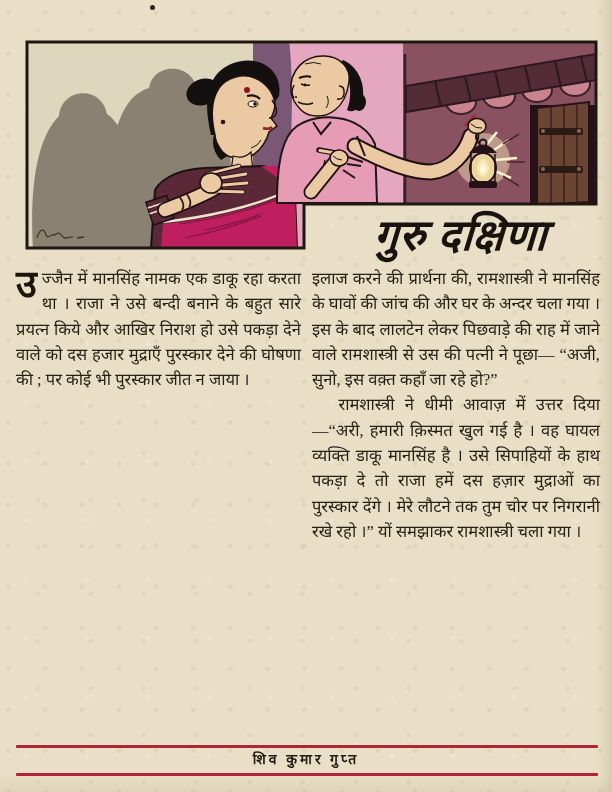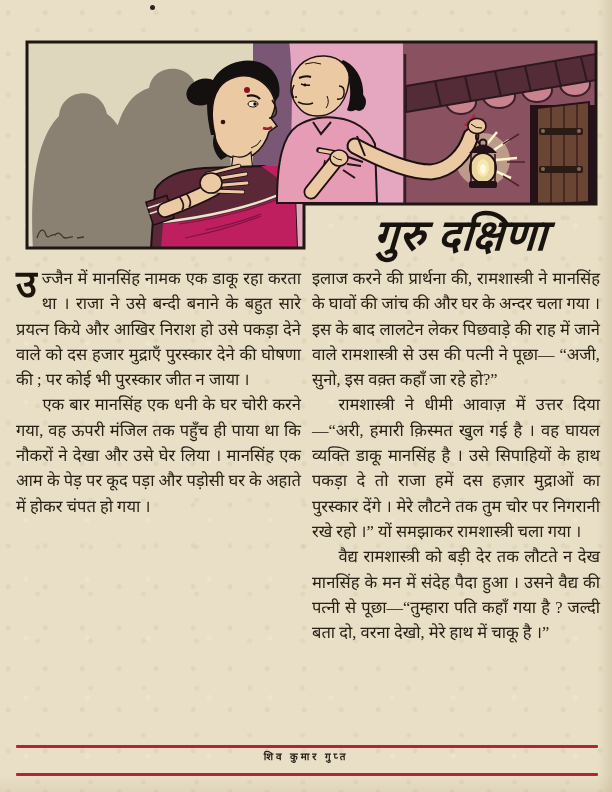--- a/index.html
+++ b/index.html
@@ -36,21 +36,21 @@
   .col p.indent{text-indent:1.6em;}
   .dropcap{
     float:left;font-size:38px;line-height:30px;font-weight:bold;
     margin:3px 5px 0 0;color:#1c150d;
   }
   .footer-rule{position:absolute;left:16px;width:582px;height:3px;background:#b32437;border-radius:1px;}
   .rule-top{top:745px;}
   .rule-bottom{top:773px;}
   .footer-author{
     position:absolute;left:0;top:749px;width:612px;
-    text-align:center;font-size:10px;font-weight:bold;
+    text-align:center;font-size:14px;font-weight:bold;
     letter-spacing:3px;color:#241d13;
   }
 </style>
 </head>
 <body>
 
 <div class="speck"></div>
 
 <div class="panel">
   <svg width="573" height="210" viewBox="0 0 573 210">
@@ -223,24 +223,22 @@
       </g>
     </g>
     <path d="M2,2 H571 V164 H279 V208 H2 Z" fill="none" stroke="#1f1812" stroke-width="3"></path>
   </svg>
 </div>
 
 <div class="title">गुरु दक्षिणा</div>
 
 <div class="col col-left">
   <p><span class="dropcap">उ</span><span>ज्जैन में मानसिंह नामक एक डाकू रहा करता था ।  राजा ने उसे बन्दी बनाने के बहुत सारे प्रयत्न किये और आखिर निराश हो उसे पकड़ा देने वाले को दस हजार मुद्राएँ पुरस्कार देने की घोषणा की ;  पर कोई भी पुरस्कार जीत न जाया ।</span></p>
-  <p class="indent">एक बार मानसिंह एक धनी के घर चोरी करने गया,  वह ऊपरी मंजिल तक पहुँच ही पाया था कि नौकरों ने देखा और उसे घेर लिया ।  मानसिंह एक आम के पेड़ पर कूद पड़ा और पड़ोसी घर के अहाते में होकर चंपत हो गया ।</p>
 </div>
 
 <div class="col col-right">
   <p>इलाज करने की प्रार्थना की, रामशास्त्री ने मानसिंह के घावों की जांच की और घर के अन्दर चला गया ।  इस के बाद लालटेन लेकर पिछवाड़े की राह में जाने वाले रामशास्त्री से उस की पत्नी ने पूछा— “अजी, सुनो, इस वक़्त कहाँ जा रहे हो?”</p>
   <p class="indent">रामशास्त्री ने धीमी आवाज़ में उत्तर दिया—“अरी, हमारी क़िस्मत खुल गई है ।  वह घायल व्यक्ति डाकू मानसिंह है ।  उसे सिपाहियों के हाथ पकड़ा दे तो राजा हमें दस हज़ार मुद्राओं का पुरस्कार देंगे ।  मेरे लौटने तक तुम चोर पर निगरानी रखे रहो ।”  यों समझाकर रामशास्त्री चला गया ।</p>
-  <p class="indent">वैद्य रामशास्त्री को बड़ी देर तक लौटते न देख मानसिंह के मन में संदेह पैदा हुआ ।  उसने वैद्य की पत्नी से पूछा—“तुम्हारा पति कहाँ गया है ?  जल्दी बता दो, वरना देखो, मेरे हाथ में चाकू है ।”</p>
 </div>
 
 <div class="footer-rule rule-top"></div>
 <div class="footer-author">शिव कुमार गुप्त</div>
 <div class="footer-rule rule-bottom"></div>
 
 </body></html>

